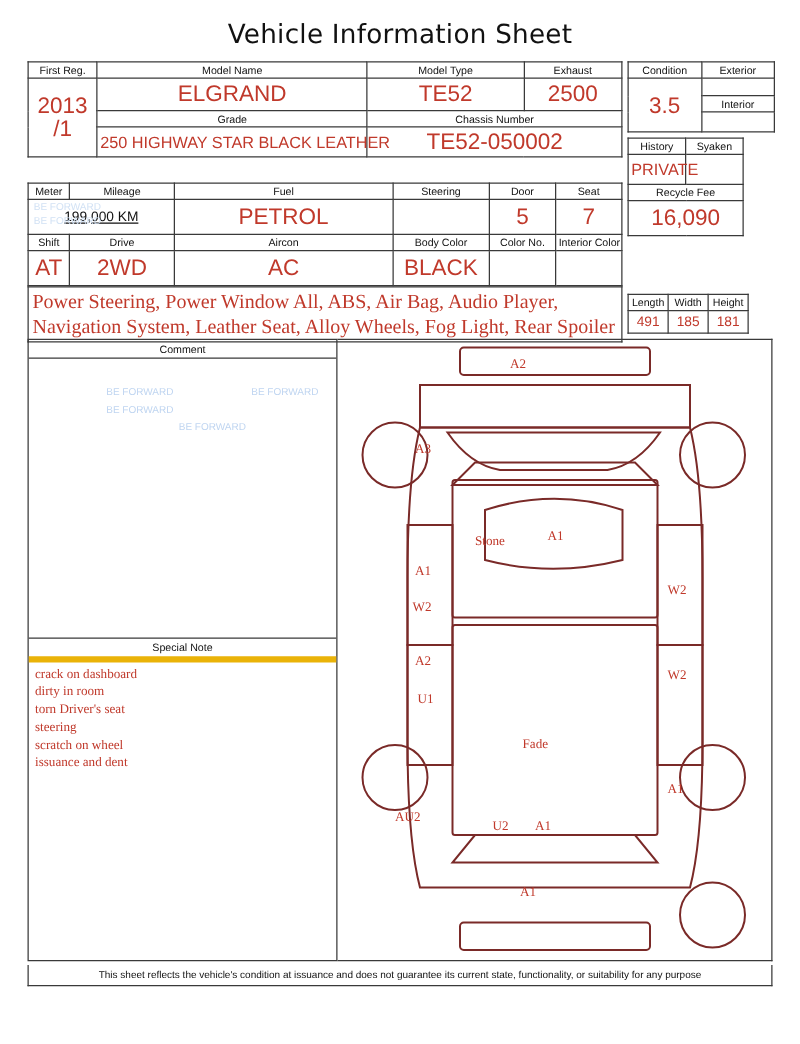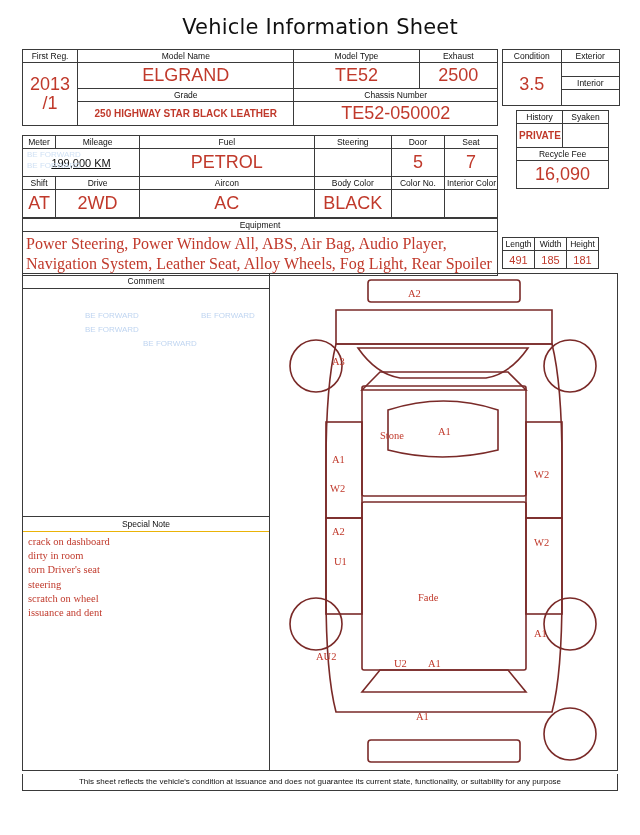--- a/index.html
+++ b/index.html
@@ -33,24 +33,23 @@
     font-size: 8.5px;
     text-align: center;
     color: #111;
     padding: 1px 2px;
     font-weight: normal;
     white-space: nowrap;
   }
   .val-red-sm {
     color: #c0392b;
     text-align: center;
-    font-size: 10px;
+    font-size: 13px;
     padding: 1px 2px;
     white-space: nowrap;
-    font-weight: bold;
   }
   .val-red-md {
     color: #c0392b;
     text-align: center;
     font-size: 11px;
     padding: 1px 2px;
     white-space: nowrap;
   }
   .val-blk {
     color: #111;
@@ -109,21 +108,21 @@
   .wm {
     position: absolute;
     color: #bcd3f0;
     font-size: 8px;
     line-height: 1.35;
     white-space: pre;
     opacity: 0.95;
   }
   .special-head {
     font-size: 8.5px; text-align: center;
-    border-top: 1px solid #3a3a3a; border-bottom: 1px solid #eab308;
+    border-top: 1px solid #3a3a3a; border-bottom: 5px solid #eab308;
     padding: 2px 0;
   }
   .special-body {
     height: 238px;
     padding: 3px 5px;
     color: #c0392b;
     font-size: 10.5px;
     line-height: 1.35;
     font-family: "Liberation Serif", serif;
   }
@@ -187,21 +186,21 @@
             <td class="lbl">Grade</td>
             <td class="lbl" colspan="2">Chassis Number</td>
           </tr>
           <tr>
             <td class="val-red-sm" style="height:24px">250 HIGHWAY STAR BLACK LEATHER</td>
             <td class="big-red" colspan="2">TE52-050002</td>
           </tr>
         </tbody>
           </table>
 
-        <table class="grid" style="width:476px;table-layout:fixed;margin-top:9px">
+        <table class="grid" style="width:476px;table-layout:fixed;margin-top:20px">
           <tbody>
               <tr>
             <td class="lbl" style="width:30px">Meter</td>
             <td class="lbl" style="width:76px">Mileage</td>
             <td class="lbl" style="width:158px">Fuel</td>
             <td class="lbl" style="width:70px">Steering</td>
             <td class="lbl" style="width:48px">Door</td>
             <td class="lbl" style="width:48px">Seat</td>
           </tr>
           <tr>
@@ -248,21 +247,21 @@
           </tr>
           <tr>
             <td class="lbl">Interior</td>
           </tr>
           <tr>
             <td class="val-red-md" style="height:16px"></td>
           </tr>
         </tbody>
           </table>
 
-        <table class="grid" style="width:72px;table-layout:fixed;margin-left:18px;margin-top:4px">
+        <table class="grid" style="width:72px;table-layout:fixed;margin-left:4px;margin-top:4px">
           <tbody>
               <tr>
             <td class="lbl" style="width:46px">History</td>
             <td class="lbl" style="width:46px">Syaken</td>
           </tr>
           <tr>
             <td class="val-red-sm" style="height:24px">PRIVATE</td>
             <td class="val-red-sm"></td>
           </tr>
           <tr>
@@ -271,23 +270,20 @@
           <tr>
             <td class="big-red" colspan="2" style="height:28px">16,090</td>
           </tr>
         </tbody>
           </table>
       </div>
     </div>
 
     <table class="grid" style="width:476px;table-layout:fixed;margin-top:0">
       <tbody>
-          <tr>
-        <td class="equip-lbl">Equipment</td>
-      </tr>
       <tr>
         <td class="equip-val" style="height:32px">Power Steering, Power Window  All, ABS, Air Bag, Audio Player, Navigation System, Leather Seat, Alloy Wheels, Fog Light, Rear Spoiler</td>
       </tr>
     </tbody>
       </table>
 
     <table class="grid" style="width:96px;table-layout:fixed;position:relative;left:480px;top:-39px;margin-bottom:-39px">
       <tbody>
           <tr>
         <td class="lbl" style="width:32px">Length</td>

